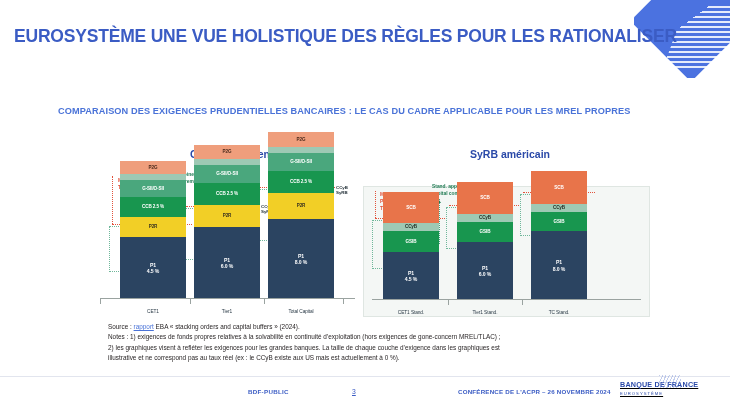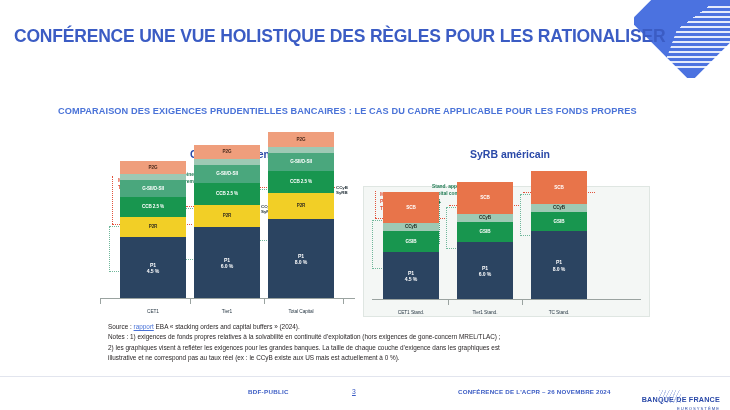--- a/index.html
+++ b/index.html
@@ -69,38 +69,38 @@
   .notes{
     position:absolute;left:108px;top:322px;width:540px;
     font-size:6.4px;color:#231f20;line-height:1.62;
   }
   .notes a{color:#4a73d8;text-decoration:underline;}
   
   .footer-rule{position:absolute;left:0;right:0;top:376px;height:1px;background:#e2e5ee;}
   .f-left{position:absolute;left:248px;top:388px;font-size:6.2px;font-weight:bold;color:#3b5cc4;letter-spacing:.3px;}
   .f-page{position:absolute;left:352px;top:388px;font-size:6.8px;color:#3b5cc4;text-decoration:underline;}
   .f-right{position:absolute;left:458px;top:388px;font-size:6.2px;font-weight:bold;color:#3b5cc4;letter-spacing:.2px;}
-  .logo{position:absolute;right:10px;top:395px;width:100px;text-align:right;}
+  .logo{position:absolute;right:10px;top:380px;width:100px;text-align:left;text-decoration:underline;}
   .logo .lg-name{font-size:7.2px;font-weight:bold;color:#2a49a8;letter-spacing:.2px;}
   .logo .lg-sub{font-size:4.2px;color:#2a49a8;letter-spacing:1px;margin-top:2px;}
   .logo .lg-mark{
     position:absolute;left:50%;top:-5px;margin-left:-11px;width:22px;height:13px;opacity:.45;
     background:repeating-linear-gradient(115deg,#7b92d8 0 1px,transparent 1px 3px);
   }
 </style>
 </head>
 <body>
 
 <div class="deco">
   <div class="diamond"></div>
   <div class="stripes"></div>
 </div>
 
-<div class="slide-title">CONFÉRENCE UNE VUE HOLISTIQUE DES RÈGLES POUR LES RATIONALISER</div>
-<div class="subtitle">COMPARAISON DES EXIGENCES PRUDENTIELLES BANCAIRES : LE CAS DU CADRE APPLICABLE POUR LES FONDS PROPRES</div>
+<div class="slide-title">EUROSYSTÈME UNE VUE HOLISTIQUE DES RÈGLES POUR LES RATIONALISER</div>
+<div class="subtitle">COMPARAISON DES EXIGENCES PRUDENTIELLES BANCAIRES : LE CAS DU CADRE APPLICABLE POUR LES MREL PROPRES</div>
 
 <div class="panel-title" style="left:110px;top:148px;width:240px;">Cadre européen</div>
 
 <div class="chart eu" style="left:100px;top:170px;width:255px;height:145px;">
 
   <div class="ann red" style="left:18px;top:8px;">MDA</div>
   <div class="ann red" style="left:18px;top:15px;">Trigger</div>
   <div class="dot-v" style="left:12px;top:6px;height:48px;"></div>
 
   <div class="ann green" style="left:73px;top:2px;">Combined buffer</div>

